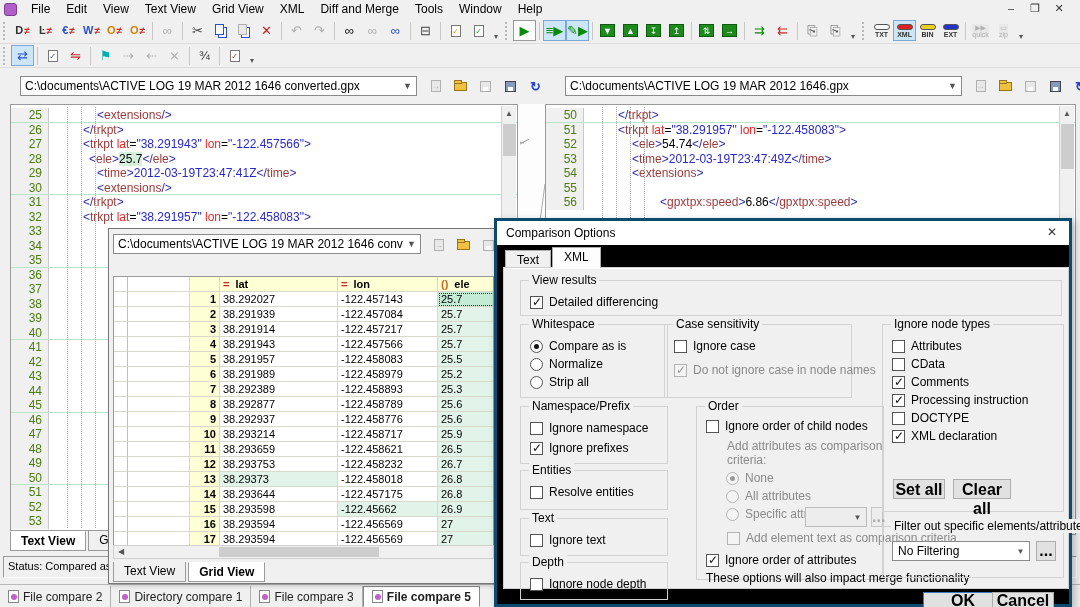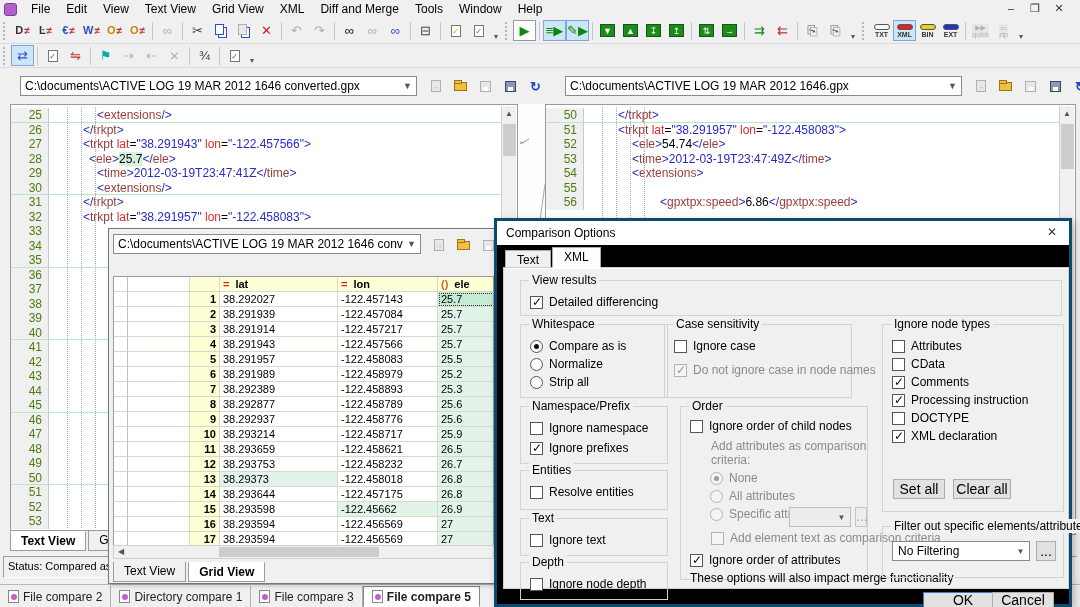--- a/index.html
+++ b/index.html
@@ -102,21 +102,21 @@
   .grp > .glabel { position:absolute; left:8px; top:-8px; background:#f0f0f0; padding:0 3px; }
   .opt { display:flex; align-items:center; gap:6px; margin:4px 0 0 9px; white-space:nowrap; }
   .cb,.rb { width:13px; height:13px; border:1px solid #555; background:#fff; flex:0 0 13px; position:relative; }
   .rb { border-radius:50%; }
   .cb.on:after { content:"✓"; position:absolute; left:1px; top:-2px; font-size:12px; color:#111; }
   .rb.on:after { content:""; position:absolute; left:3px; top:3px; width:5px; height:5px; border-radius:50%; background:#111; }
   .disopt { color:#8a8a8a; }
   .disopt .cb,.disopt .rb { border-color:#b4b4b4; background:#f4f4f4; }
   .disopt .cb.on:after { color:#9a9a9a; }
   .disopt .rb.on:after { background:#9a9a9a; }
-  .btn { position:absolute; background:#e1e1e1; border:1px solid #adadad; text-align:center; font-size:14px; }
+  .btn { position:absolute; background:#e1e1e1; border:1px solid #adadad; text-align:center; font-size:16px;font-weight:bold; }
   .btn.default { border:1px solid #3a79c3; }
   .dcombo { position:absolute; height:20px; border:1px solid #8a8a8a; background:#fff; display:flex; align-items:center; padding-left:5px; }
   .dcombo.dis { background:#ededed; border-color:#bdbdbd; color:#9a9a9a; }
   .dcombo .carrowbox { position:absolute; right:1px; top:1px; bottom:1px; width:15px; display:flex; align-items:center; justify-content:center; font-size:8px; color:#555; }
 </style>
 </head>
 <body>
 
 <div id="menubar">
   <div id="appicon"></div>
@@ -780,21 +780,21 @@
             <span class="cb"></span>
             <span>Ignore namespace</span>
           </div>
           <div class="opt" style="margin-top: 6px;">
             <span class="cb on"></span>
             <span>Ignore prefixes</span>
           </div>
         </div>
     </div>
 
-    <div class="grp" style="left:176px;top:138px;width:188px;height:174px;">
+    <div class="grp" style="left:192px;top:138px;width:188px;height:174px;">
       <span class="glabel">Order</span>
       <div class="opt" style="margin-top:12px;">
         <span class="cb"></span>
         <span>Ignore order of child nodes</span>
       </div>
       <div class="disopt" style="margin:6px 0 0 30px;">Add attributes as comparison criteria:</div>
       <div class="opthost" style="margin-left:20px;">
           <div class="opt disopt">
             <span class="rb on"></span>
             <span>None</span>

